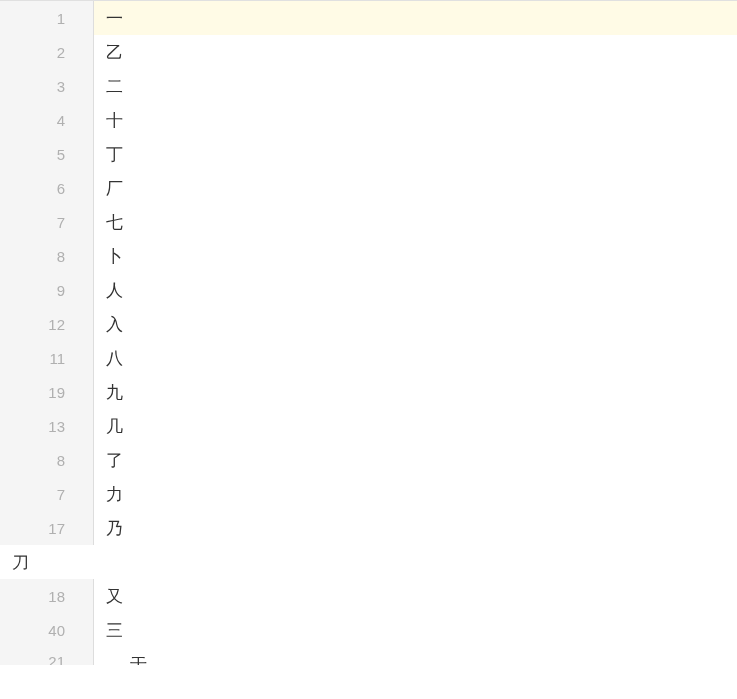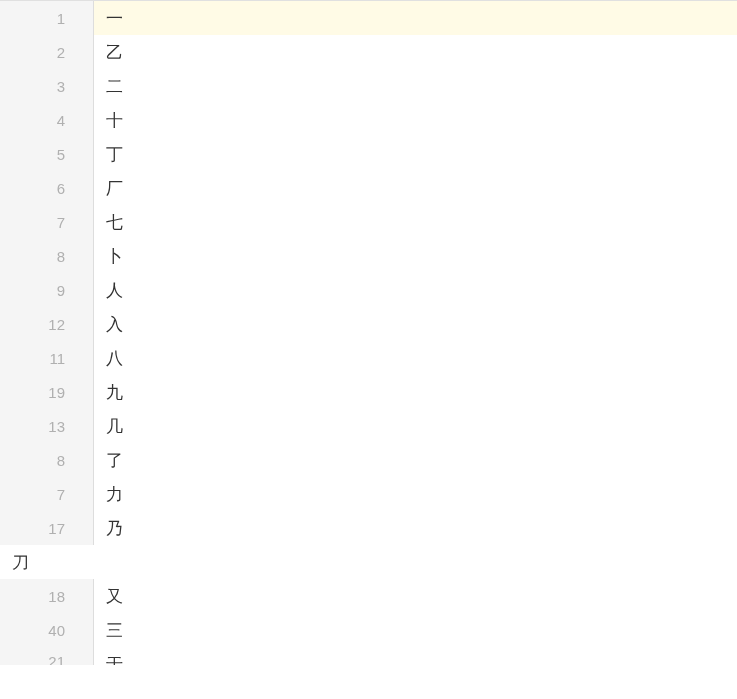--- a/index.html
+++ b/index.html
@@ -52,20 +52,21 @@
       padding-left: 12px;
       font-size: 17px;
       color: #333333;
       font-family: "SimSun", "宋体", "Microsoft YaHei", serif;
       display: flex;
       align-items: center;
     }
     .row.partial {
       height: 18px;
       overflow: hidden;
+      gap: 24px;
     }
     .row.partial .gutter-cell,
     .row.partial .line-content-cell {
       align-items: flex-start;
       padding-top: 6px;
     }
   </style>
 </head>
 <body>
 

